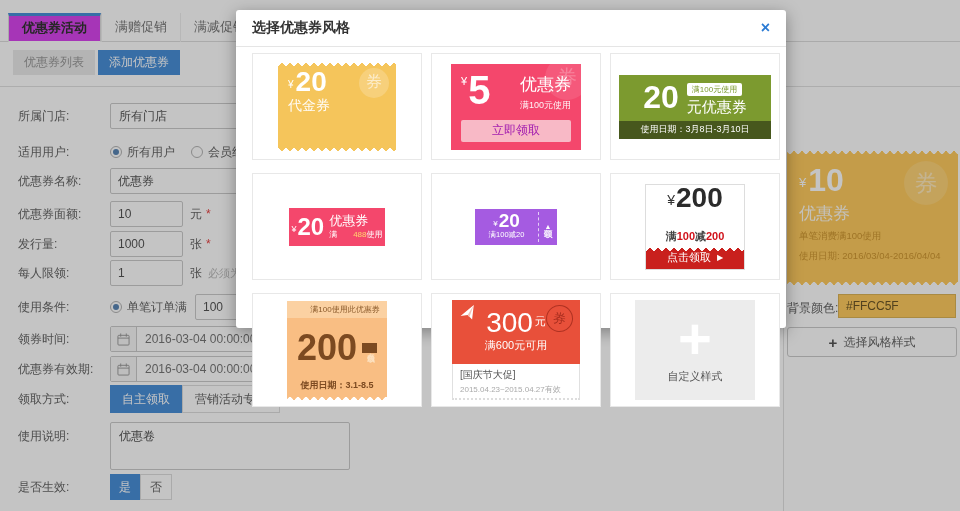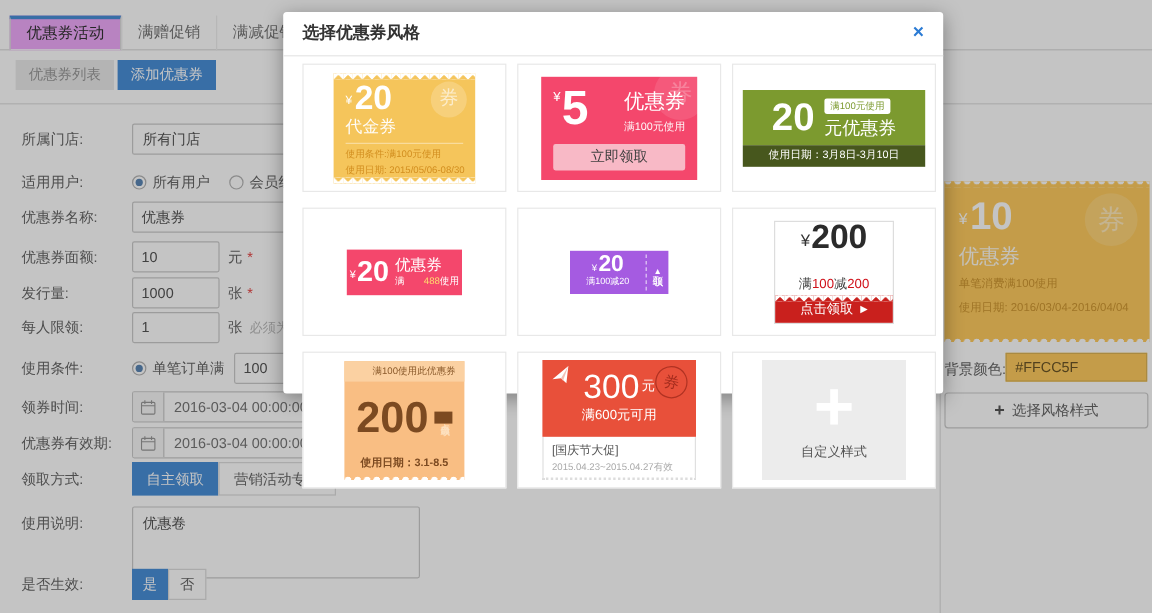--- a/index.html
+++ b/index.html
@@ -6,22 +6,22 @@
   html,body { width:960px; height:511px; overflow:hidden; }
   #app { position:relative; width:960px; height:511px; background:#fff;
          font-family:"Liberation Sans", sans-serif; }
 
   
   .tabbar { position:absolute; top:13px; left:0; right:0; height:29px;
             border-bottom:1px solid #ddd; display:flex; padding-left:8px; }
   .tab { height:29px; line-height:27px; padding:0 13px; font-size:13px; color:#777;
          border-left:1px solid #eee; white-space:nowrap; }
   .tab:first-child { border-left:none; }
-  .tab.active { background:#f0abfc; border:1px solid #ddd; border-bottom:1px solid #fff;
-         border-top:3px solid #4a90d9; line-height:23px; color:#333; margin-bottom:-1px; }
+  .tab.active { background:#d946ef; border:1px solid #ddd; border-bottom:1px solid #fff;
+         border-top:3px solid #4a90d9; line-height:23px; color:#333; margin-bottom:-1px;font-weight:bold; }
   .subtabs { position:absolute; top:50px; left:13px; display:flex; gap:3px; }
   .subtab { height:25px; line-height:25px; padding:0 11px; font-size:12px; }
   .subtab.inactive { background:#ebebeb; color:#999; }
   .subtab.active { background:#4a90d9; color:#fff; }
   .divider { position:absolute; top:86px; left:0; right:0; border-top:1px solid #e2e2e2; }
   .vline { position:absolute; top:87px; bottom:0; left:783px; border-left:1px solid #e2e2e2; }
 
   
   .frow { position:absolute; left:18px; display:flex; align-items:center;
           font-size:12px; color:#666; height:26px; }
@@ -45,21 +45,21 @@
   .date { width:235px; height:26px; background:#fff; border:1px solid #ccc; border-radius:2px;
           display:flex; align-items:center; color:#777; }
   .cal { width:26px; height:24px; border-right:1px solid #ccc; background:#f7f7f7;
          display:flex; align-items:center; justify-content:center; flex:none; }
   .dval { padding-left:8px; }
   .btn-blue { background:#4a90d9; color:#fff; height:28px; display:flex; align-items:center;
           justify-content:center; padding:0 12px; font-size:12px; }
   .btn-plain { background:#fff; color:#666; border:1px solid #ddd; height:28px; display:flex;
           align-items:center; justify-content:center; padding:0 12px; font-size:12px; }
   .btn-sm { height:26px; padding:0 9px; }
-  textarea.txa { width:240px; height:60px; padding:5px 8px; resize:none; }
+  textarea.txa { width:240px; height:48px; padding:5px 8px; resize:none; }
 
   
   .preview { position:absolute; left:787px; top:151px; width:171px; height:134px;
              background:#FFCC5F; padding:16px 12px 0; color:#fff; }
   .pv-amt { display:flex; align-items:flex-end; }
   .pv-cur { font-size:13px; margin:0 2px 4px 0; }
   .pv-num { font-size:32px; font-weight:bold; line-height:0.85; }
   .pv-title { font-size:17px; margin-top:8px; color:rgba(255,255,255,0.92); }
   .pv-line { font-size:9.5px; color:#cf9733; margin-top:7px; white-space:nowrap; }
   .pv-line.first { margin-top:5px; }
@@ -115,21 +115,21 @@
 
   
   .c2 { width:130px; height:86px; background:#F4476C; color:#fff; padding:9px 10px; position:relative; }
   .c2-top { display:flex; align-items:flex-start; }
   .c2-amt { display:flex; }
   .c2-cur { font-size:11px; margin:2px 1px 0 0; }
   .c2-num { font-size:40px; font-weight:bold; line-height:0.85; }
   .c2-right { margin-left:auto; text-align:right; }
   .c2-title { font-size:17px; }
   .c2-cond { font-size:9px; margin-top:3px; color:rgba(255,255,255,0.95); }
-  .c2-btn { margin-top:8px; height:22px; background:#f8b9c6; color:#404040; font-size:12px;
+  .c2-btn { margin-top:8px; height:22px; background:#f8b9c6; color:#a21caf; font-size:12px;
         display:flex; align-items:center; justify-content:center; border-radius:2px; }
   .c2-badge { top:-8px; right:-8px; width:44px; height:44px; background:rgba(255,255,255,0.10);
         color:rgba(255,255,255,0.25); font-size:20px; }
 
   
   .c3 { width:152px; }
   .c3-main { height:46px; background:#7C9A2F; display:flex; align-items:center;
         justify-content:center; gap:8px; color:#fff; }
   .c3-num { font-size:32px; font-weight:bold; line-height:0.8; }
   .c3-pill { background:#fff; color:#7C9A2F; font-size:8px; padding:1px 5px; border-radius:2px;
@@ -160,21 +160,21 @@
         justify-content:center; font-size:9px; line-height:1.15; }
   .c5-arrow { font-size:7px; margin-top:1px; }
 
   
   .c6 { width:100px; height:86px; background:#fff; border:1px solid #ddd; display:flex;
         flex-direction:column; }
   .c6-top { flex:1; display:flex; flex-direction:column; align-items:center; justify-content:center; }
   .c6-amt { display:flex; align-items:flex-end; }
   .c6-cur { font-size:14px; color:#333; margin:0 1px 2px 0; }
   .c6-num { font-size:28px; font-weight:bold; color:#2b2b2b; line-height:0.85; }
-  .c6-cond { font-size:11px; margin-top:19px; color:#444; }
+  .c6-cond { font-size:11px; margin-top:19px; color:#444;font-weight:bold; }
   .c6-red { color:#d0121b; }
   .c6-foot { height:23px; background:#C9201D; color:#fff; font-size:11px; display:flex;
         align-items:center; justify-content:center; gap:6px; position:relative; }
   .c6-arrow { font-size:8px; }
 
   
   .c7 { width:100px; height:99px; background:#F9BE83; color:#7C4A21; display:flex;
         flex-direction:column; position:relative; }
   .c7-head { height:17px; background:#FBD1A2; font-size:8px; display:flex; align-items:center;
         justify-content:center; color:#8a5a2b; white-space:nowrap;padding-left:16px; }
@@ -362,24 +362,20 @@
           <div class="zz-t"></div>
           <div class="zz-b"></div>
           <div class="badge-circle c1-badge">
               <span>券</span>
             </div>
           <div class="c1-amt">
             <span class="c1-cur">¥</span>
             <span class="c1-num">20</span>
           </div>
           <div class="c1-name">代金券</div>
-          <div class="c1-info">
-            <div>使用条件:满100元使用</div>
-            <div>使用日期: 2015/05/06-08/30</div>
-          </div>
         </div>
       </div>
 
       <div class="cell">
         <div class="c2">
           <div class="badge-circle c2-badge">
               <span>券</span>
             </div>
           <div class="c2-top">
             <div class="c2-amt">

